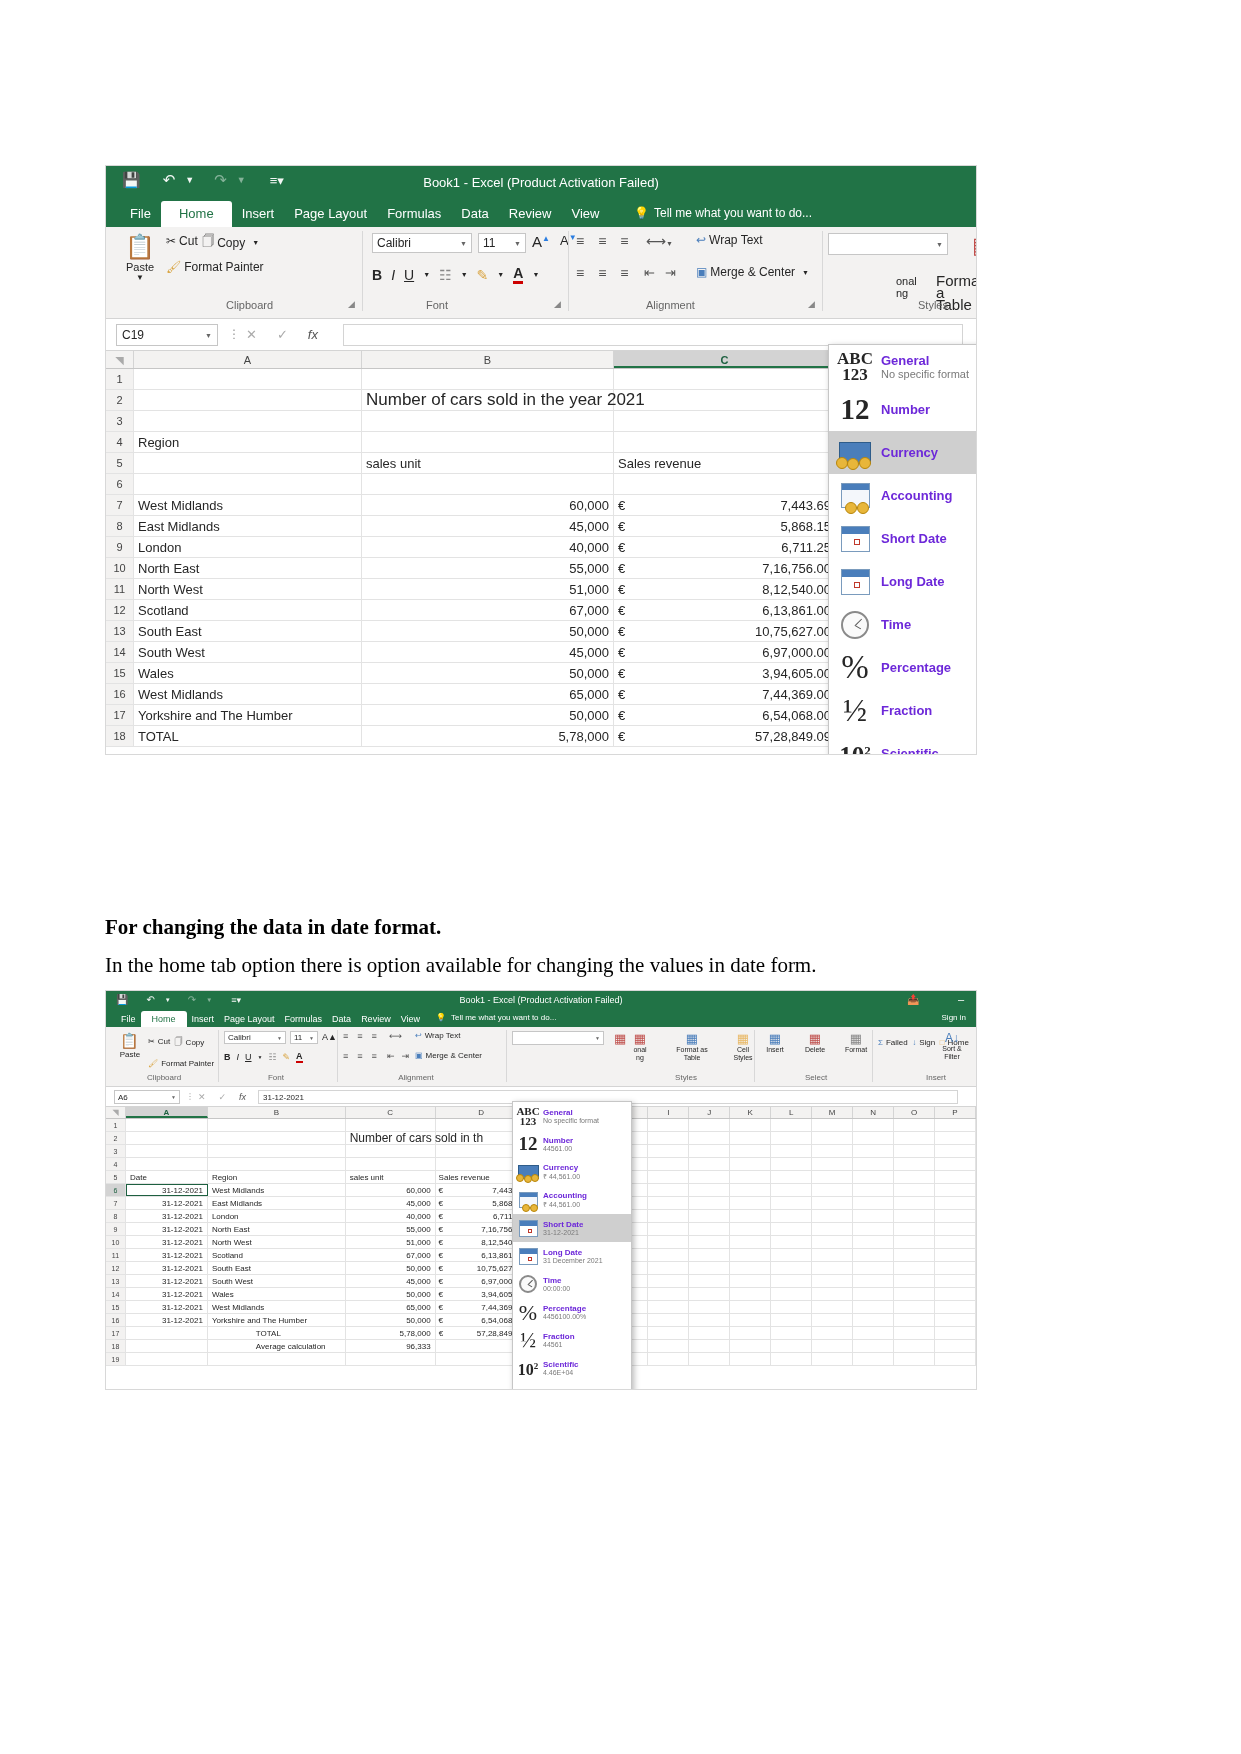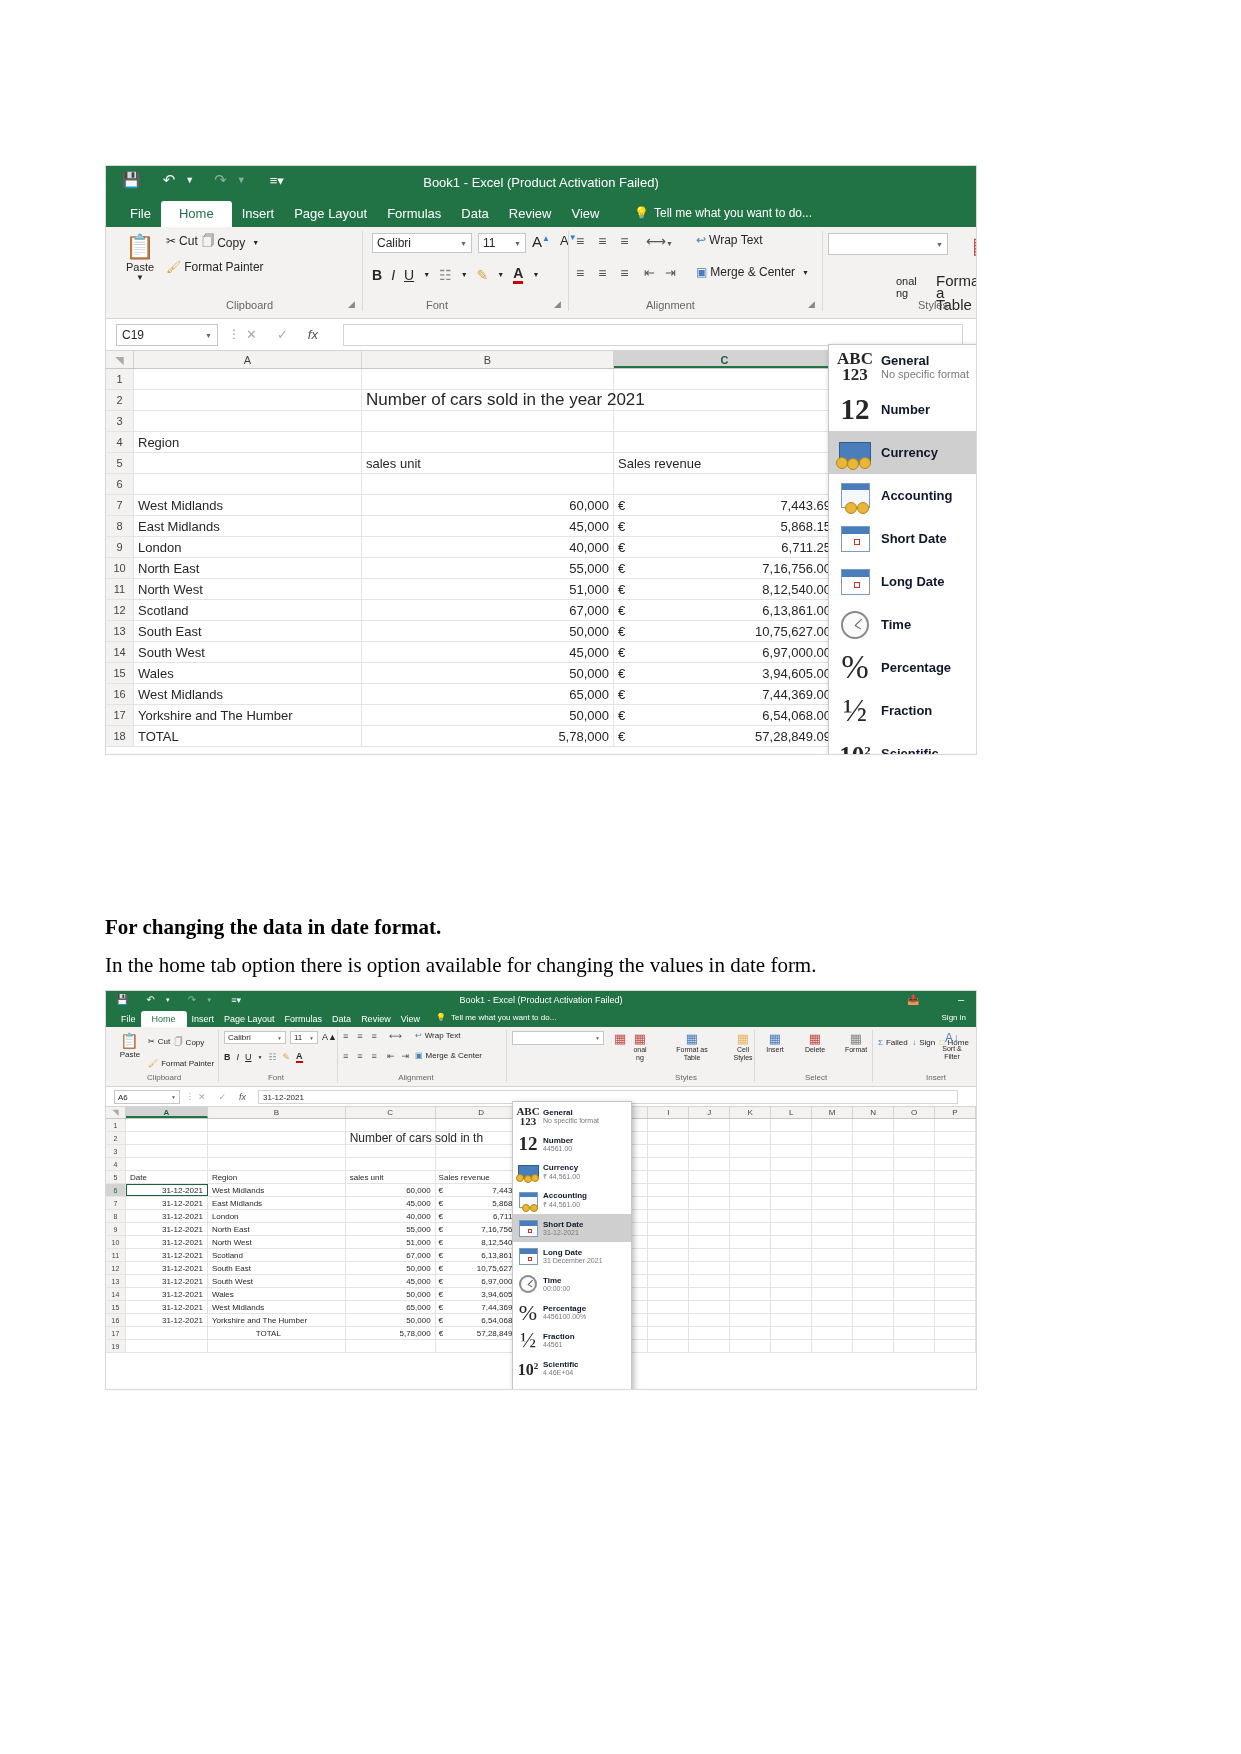--- a/index.html
+++ b/index.html
@@ -103,21 +103,21 @@
   
   .fmtmenu {
     position:absolute; background:#fff;
     border:1px solid #c6c6c6; box-shadow:2px 2px 6px rgba(0,0,0,.28);
     z-index:40; font-family:"Liberation Sans", sans-serif;
   }
   .fmtitem { display:flex; align-items:center; width:100%; }
   .fmtitem.sel { background:#cfcfcf; }
   .fmticon { flex:0 0 auto; display:flex; align-items:center; justify-content:center; }
   .fmttxt { display:flex; flex-direction:column; justify-content:center; overflow:hidden; }
-  .fmtname { color:#0f172a; font-weight:bold; white-space:nowrap; }
+  .fmtname { color:#6d28d9; font-weight:bold; white-space:nowrap; }
   .fmtsub { color:#7a7a7a; white-space:nowrap; }
 
   
   .cal { background:#fff; border:1px solid #7a9bbd; position:relative; }
   .cal .capt { background:#4a7ebb; width:100%; }
   .cal .dot { position:absolute; border:1px solid #c0392b; }
   .moneycard { background:#4a7ebb; border:1px solid #2e5c8a; position:relative; }
   .coin { background:#e8b63a; border:1px solid #b8860b; border-radius:50%; position:absolute; }
   .clockc { border:2px solid #8a8a8a; border-radius:50%; position:relative; background:#fafafa; }
   .clockc i { position:absolute; background:#555; display:block; }
@@ -1145,20 +1145,41 @@
           <div class="cell" style="width: 41px; font-size: 8px;"></div>
           <div class="cell" style="width: 41px; font-size: 8px;"></div>
           <div class="cell" style="width: 41px; font-size: 8px;"></div>
           <div class="cell" style="width: 41px; font-size: 8px;"></div>
           <div class="cell" style="width: 41px; font-size: 8px;"></div>
           <div class="cell" style="width: 41px; font-size: 8px;"></div>
           <div class="cell" style="width: 41px; font-size: 8px;"></div>
           <div class="cell" style="width: 41px; font-size: 8px;"></div>
         </div>
         <div class="grow" style="height: 13px;">
+          <div class="rhdr" style="width: 20px; line-height: 13px; font-size: 7px;">18</div>
+          <div class="cell r" style="width: 82px; font-size: 8px;"></div>
+          <div class="cell" style="width: 138px; font-size: 8px; justify-content: flex-start; padding-left: 48px;">Average calculation</div>
+          <div class="cell r" style="width: 90px; font-size: 8px;">96,333</div>
+          <div style="width: 92px; display: flex; align-items: center; font-size: 8px; border-right: 1px solid rgb(227, 227, 227);">
+            <span style="padding: 0px 3px;"></span>
+            <span style="flex: 1 1 0%; text-align: right; padding-right: 3px; white-space: nowrap;"></span>
+          </div>
+          <div class="cell" style="width: 40px; font-size: 8px;"></div>
+          <div class="cell" style="width: 40px; font-size: 8px;"></div>
+          <div class="cell" style="width: 41px; font-size: 8px;"></div>
+          <div class="cell" style="width: 41px; font-size: 8px;"></div>
+          <div class="cell" style="width: 41px; font-size: 8px;"></div>
+          <div class="cell" style="width: 41px; font-size: 8px;"></div>
+          <div class="cell" style="width: 41px; font-size: 8px;"></div>
+          <div class="cell" style="width: 41px; font-size: 8px;"></div>
+          <div class="cell" style="width: 41px; font-size: 8px;"></div>
+          <div class="cell" style="width: 41px; font-size: 8px;"></div>
+          <div class="cell" style="width: 41px; font-size: 8px;"></div>
+        </div>
+        <div class="grow" style="height: 13px;">
           <div class="rhdr" style="width: 20px; line-height: 13px; font-size: 7px;">19</div>
           <div class="cell r" style="width: 82px; font-size: 8px;"></div>
           <div class="cell" style="width: 138px; font-size: 8px;"></div>
           <div class="cell" style="width: 90px; font-size: 8px;"></div>
           <div style="width: 92px; display: flex; align-items: center; font-size: 8px; border-right: 1px solid rgb(227, 227, 227);">
             <span style="padding: 0px 3px;"></span>
             <span style="flex: 1 1 0%; text-align: right; padding-right: 3px; white-space: nowrap;"></span>
           </div>
           <div class="cell" style="width: 40px; font-size: 8px;"></div>
           <div class="cell" style="width: 40px; font-size: 8px;"></div>

